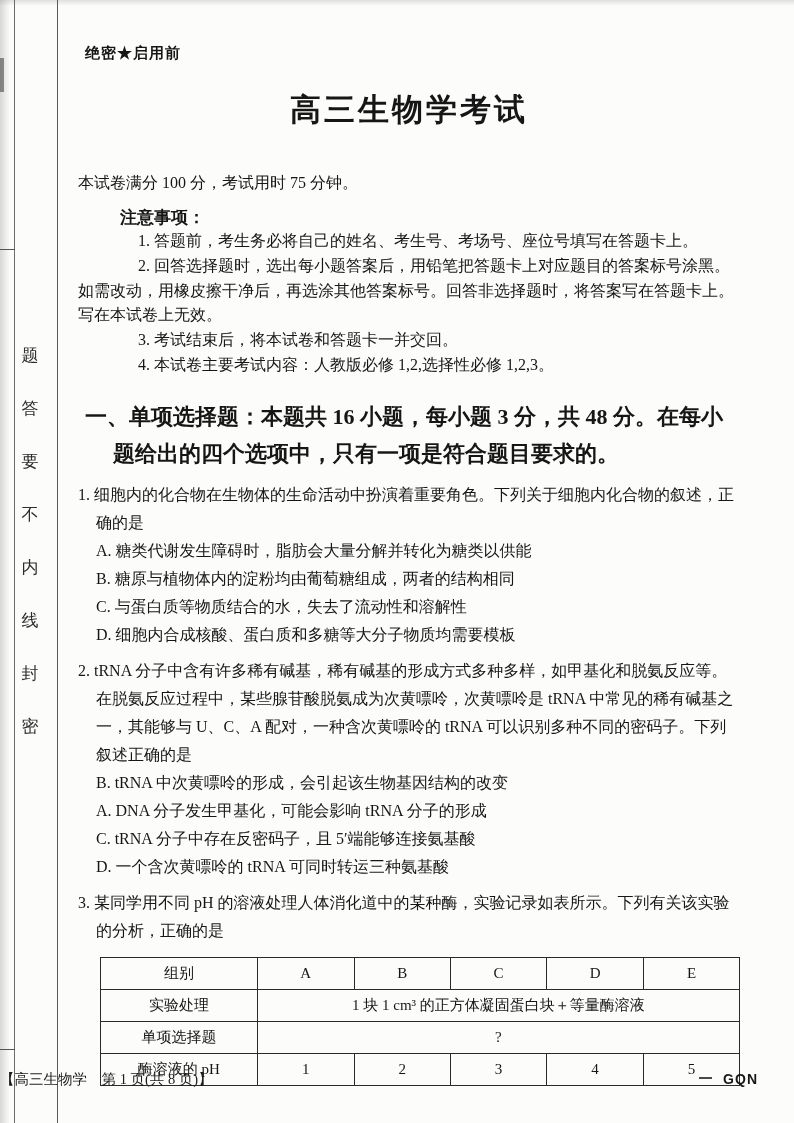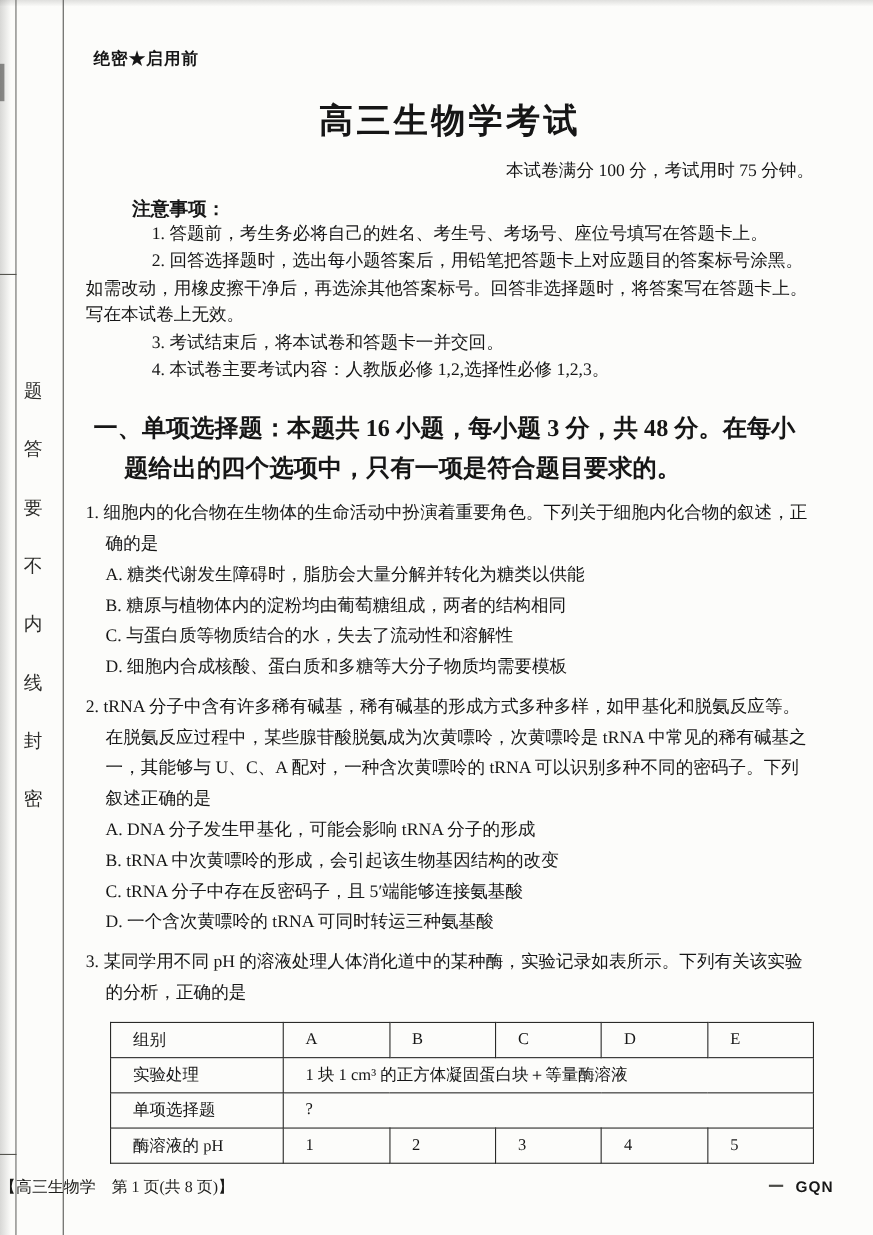--- a/index.html
+++ b/index.html
@@ -23,34 +23,34 @@
   .seal-line-outer { position:absolute; left:14px; top:0; bottom:0; width:1px; background:#6b6b68; }
   .seal-line-inner { position:absolute; left:57px; top:0; bottom:0; width:1px; background:#595956; }
   .seal-tick { position:absolute; left:0; width:15px; height:1px; background:#55554f; }
   .seal-char { position:absolute; left:20px; width:20px; text-align:center;
     font-size:17px; color:#2c2c2a; line-height:1; }
 
   .content { margin:0 54px 0 78px; }
 
   .security-label { margin:44px 0 0 7px; font-size:15px; font-weight:bold; letter-spacing:1px; }
   .exam-title { margin-top:26px; text-align:center; font-size:31px; font-weight:bold; letter-spacing:3px; }
-  .exam-info { margin-top:14px; text-align:right; font-size:16px; }
+  .exam-info { margin-top:42px; text-align:left; font-size:16px; }
 
   .notice-heading { margin:12px 0 0 42px; font-size:17px; font-weight:bold; }
   .notice-item { margin:0; font-size:16px; line-height:1.55; text-indent:60px; }
 
   .section-heading { margin:20px 0 0 7px; font-size:22px; font-weight:bold; line-height:1.7;
     padding-left:28px; text-indent:-28px; }
 
   .question { margin-top:8px; }
   .q-stem { margin:0; font-size:16px; line-height:1.75; padding-left:18px; text-indent:-18px; }
   .q-option { margin-left:18px; font-size:16px; line-height:1.75; }
 
   table.exp { border-collapse:collapse; margin:12px 0 0 22px; }
-  .exp td { border:1px solid #2a2a28; font-size:15px; 
+  .exp td { border:1px solid #2a2a28; font-size:15px; text-align:center;
     padding:6px 20px; height:19px;margin-top:44px; }
   .exp .label-col { width:186px; }
   .exp .data-col { width:88px; }
 
   .page-footer { position:absolute; left:0; right:0; bottom:34px; text-align:left;
     font-size:14.5px; color:#1c1c1a; }
   .footer-mark { position:absolute; right:82px; bottom:44px; width:13px; height:2px; background:#4a4a46; }
   .footer-code { position:absolute; right:36px; bottom:36px; font-size:14px; font-weight:bold;
     font-family:"Liberation Sans","DejaVu Sans",sans-serif; letter-spacing:1px; }
 </style>
@@ -96,22 +96,22 @@
     <div class="question">
       <p class="q-stem">1. 细胞内的化合物在生物体的生命活动中扮演着重要角色。下列关于细胞内化合物的叙述，正确的是</p>
       <div class="q-option">A. 糖类代谢发生障碍时，脂肪会大量分解并转化为糖类以供能</div>
       <div class="q-option">B. 糖原与植物体内的淀粉均由葡萄糖组成，两者的结构相同</div>
       <div class="q-option">C. 与蛋白质等物质结合的水，失去了流动性和溶解性</div>
       <div class="q-option">D. 细胞内合成核酸、蛋白质和多糖等大分子物质均需要模板</div>
     </div>
 
     <div class="question">
       <p class="q-stem">2. tRNA 分子中含有许多稀有碱基，稀有碱基的形成方式多种多样，如甲基化和脱氨反应等。在脱氨反应过程中，某些腺苷酸脱氨成为次黄嘌呤，次黄嘌呤是 tRNA 中常见的稀有碱基之一，其能够与 U、C、A 配对，一种含次黄嘌呤的 tRNA 可以识别多种不同的密码子。下列叙述正确的是</p>
+      <div class="q-option">B. tRNA 中次黄嘌呤的形成，会引起该生物基因结构的改变</div>
       <div class="q-option">A. DNA 分子发生甲基化，可能会影响 tRNA 分子的形成</div>
-      <div class="q-option">B. tRNA 中次黄嘌呤的形成，会引起该生物基因结构的改变</div>
       <div class="q-option">C. tRNA 分子中存在反密码子，且 5′端能够连接氨基酸</div>
       <div class="q-option">D. 一个含次黄嘌呤的 tRNA 可同时转运三种氨基酸</div>
     </div>
 
     <div class="question">
       <p class="q-stem">3. 某同学用不同 pH 的溶液处理人体消化道中的某种酶，实验记录如表所示。下列有关该实验的分析，正确的是</p>
 
       <table class="exp">
         <tbody>
           <tr>

